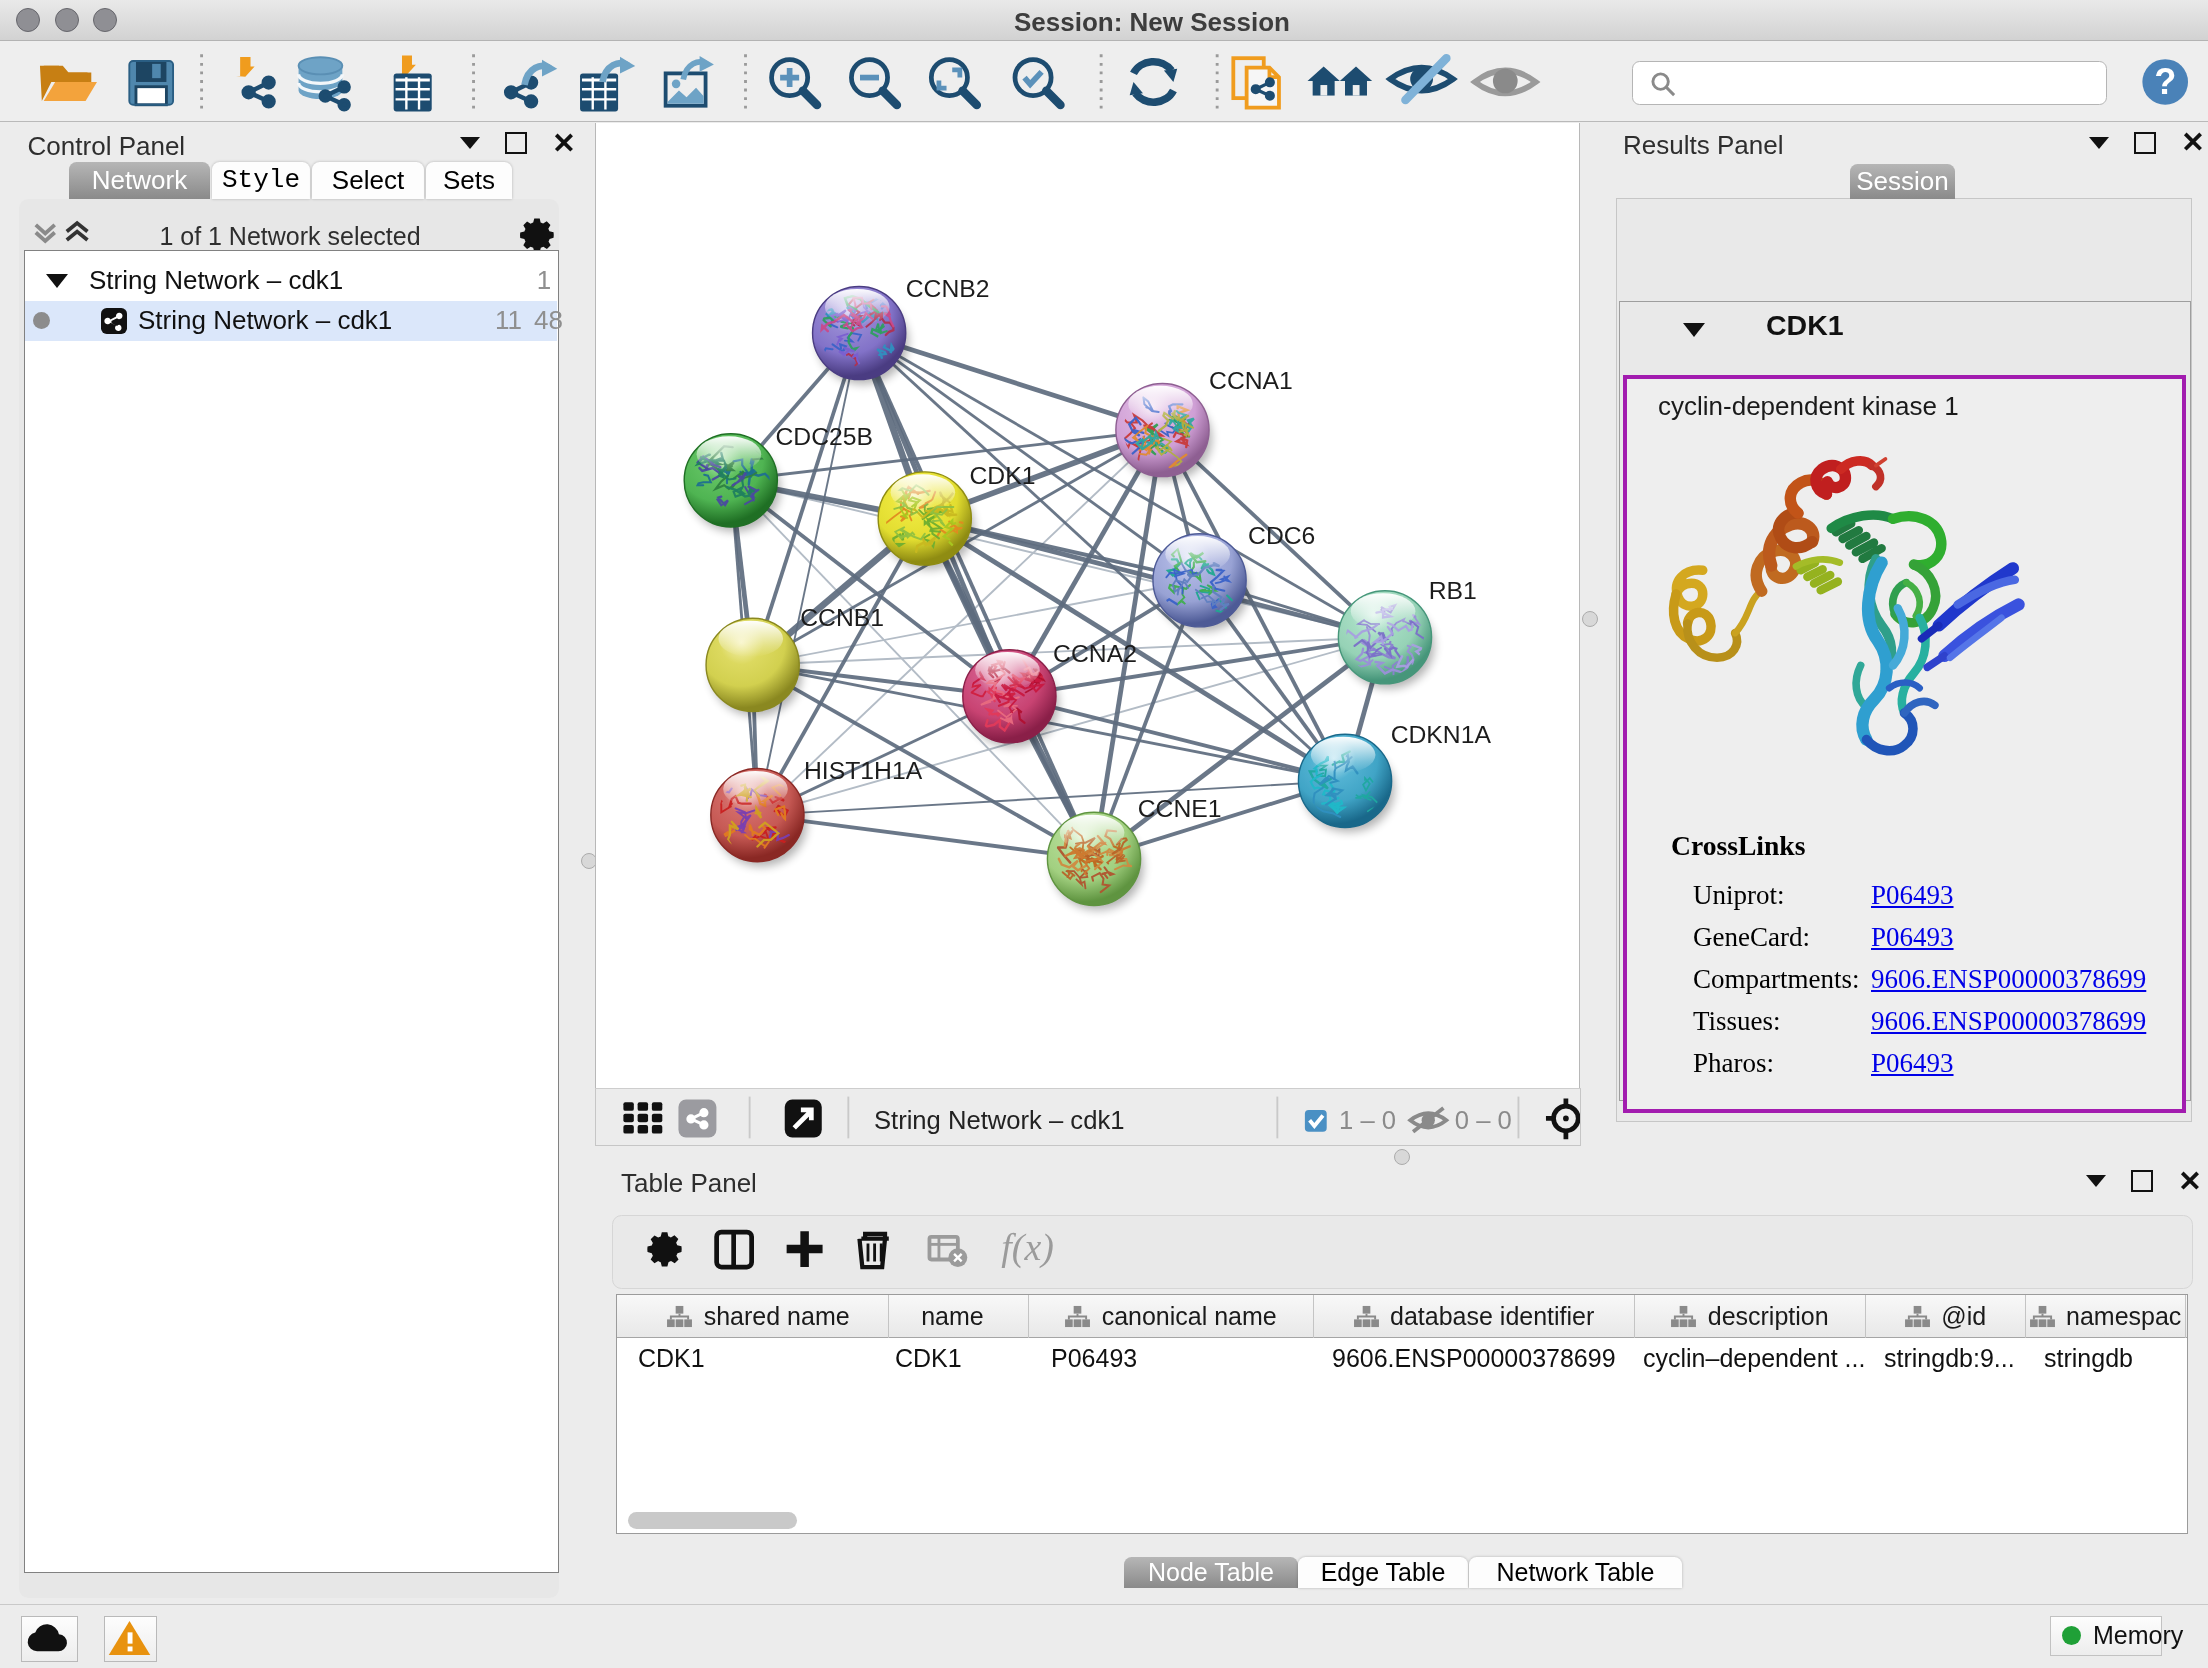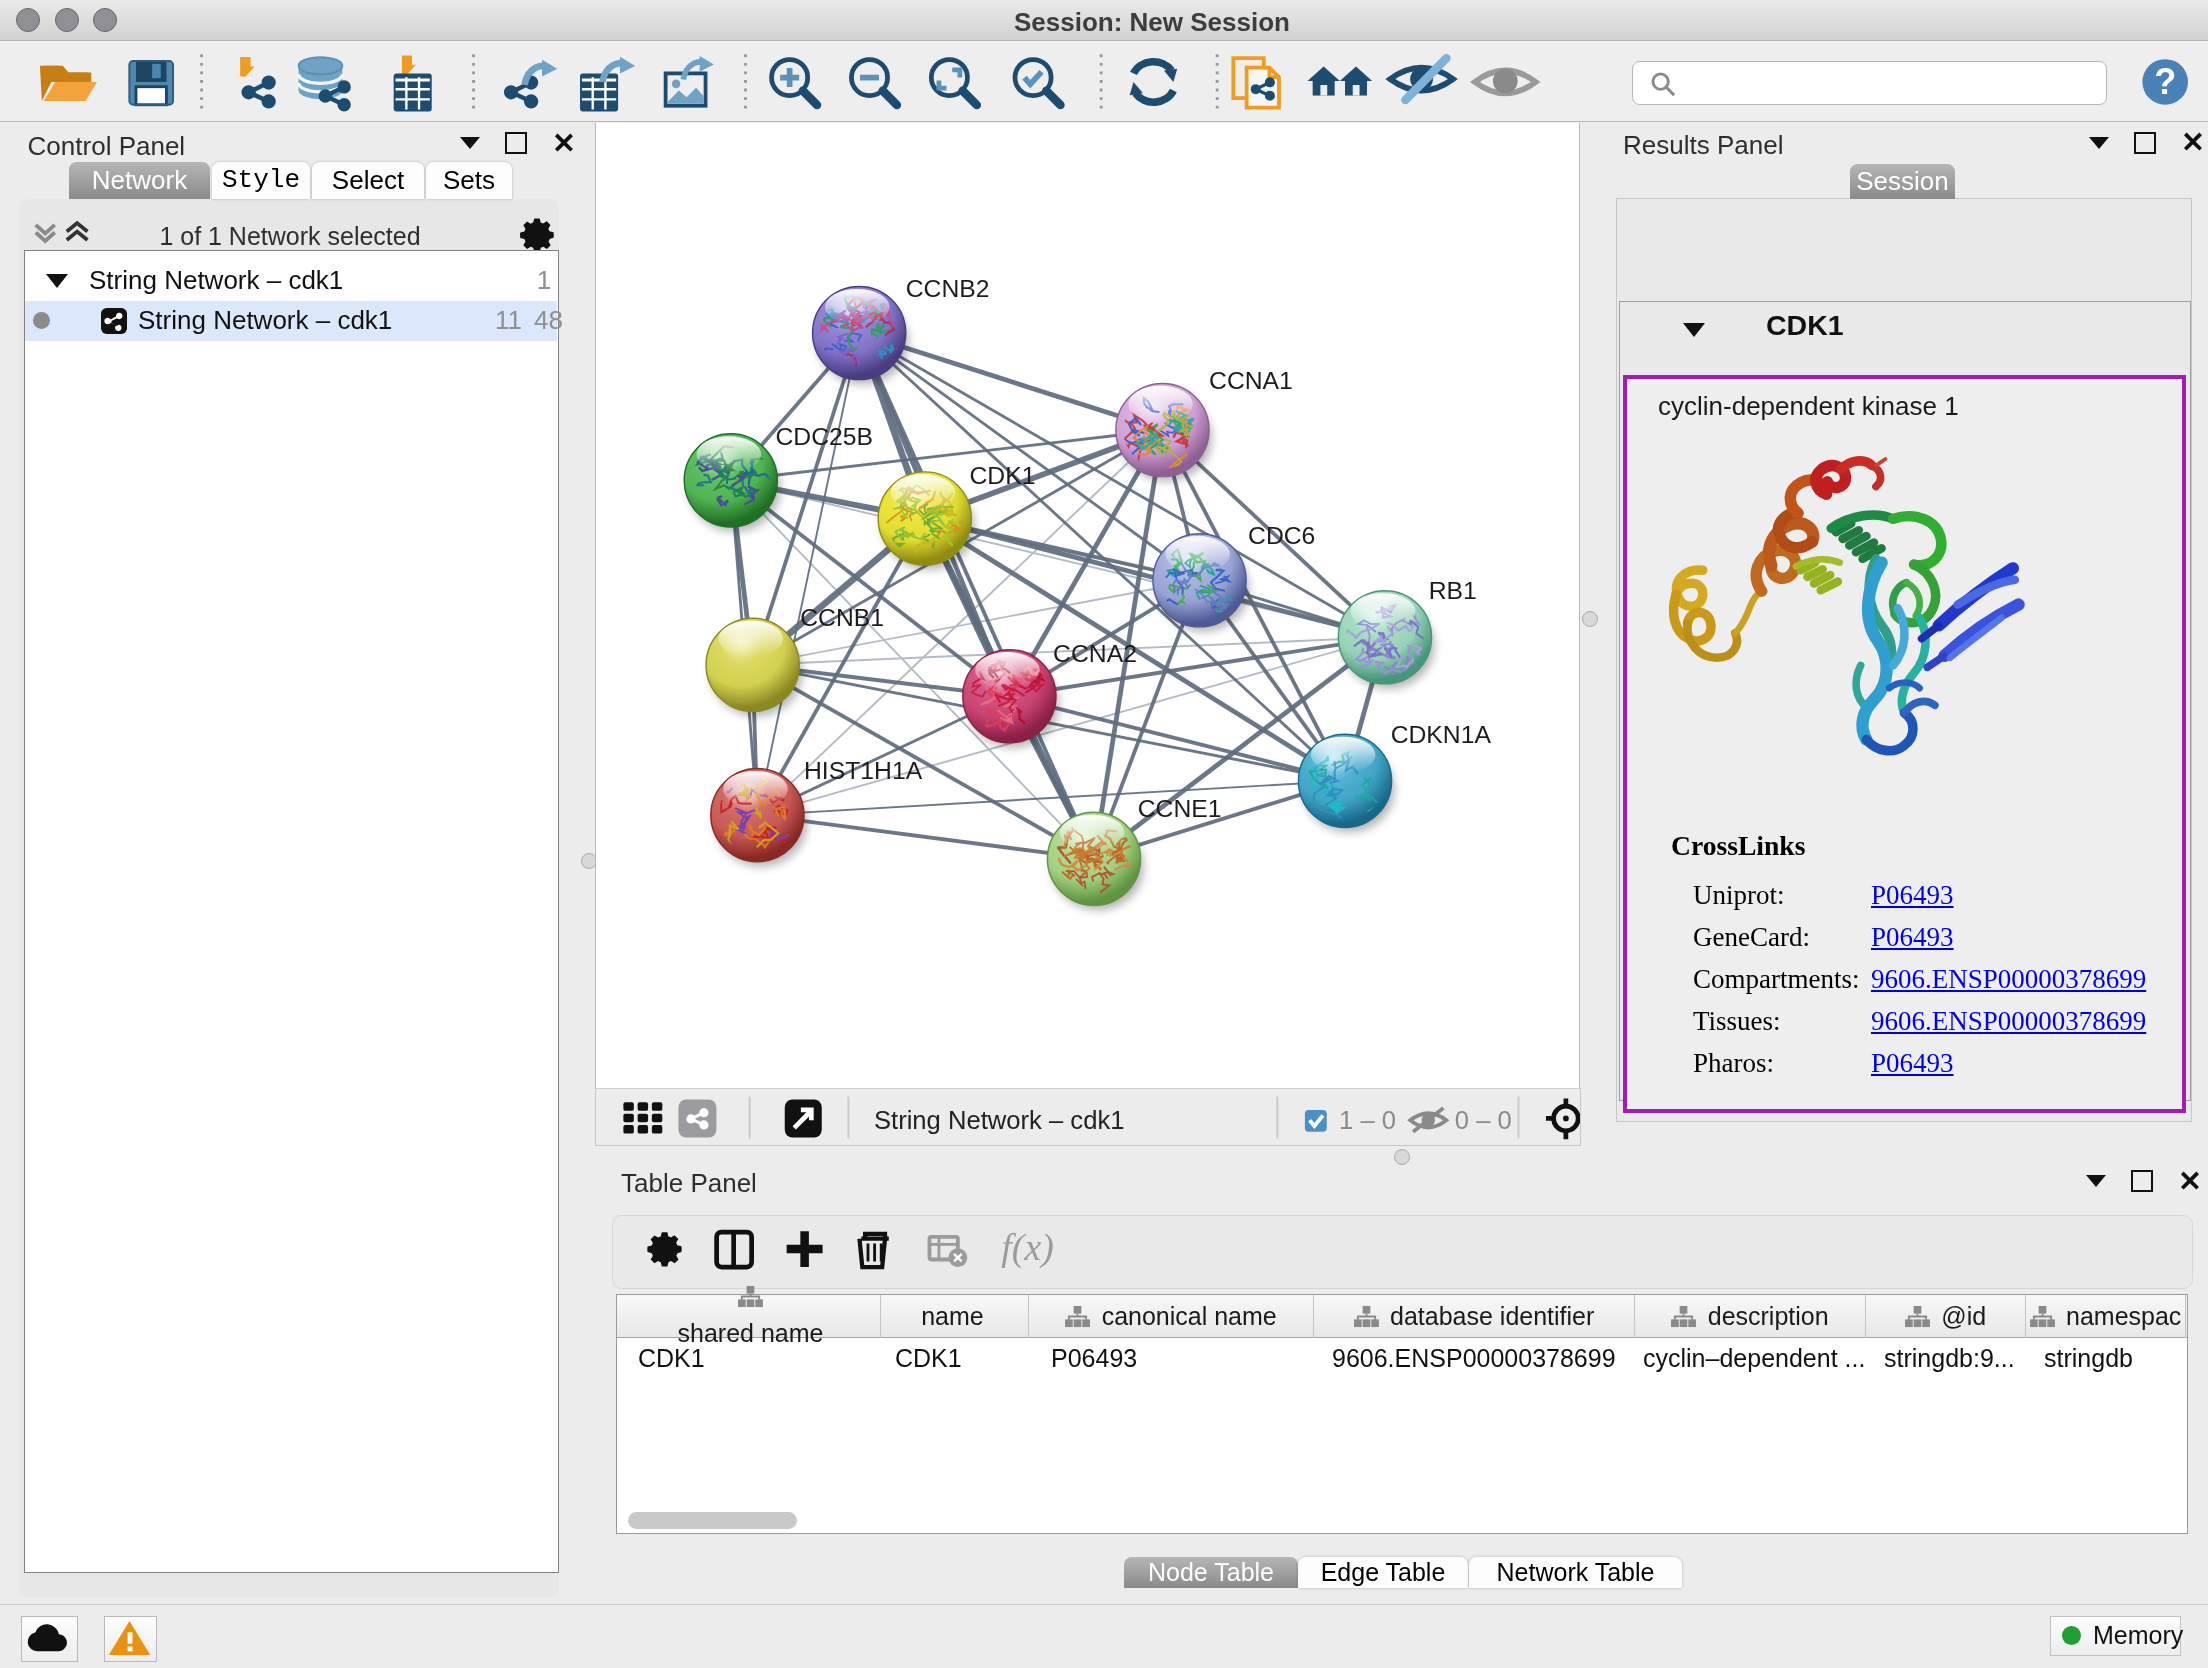--- a/index.html
+++ b/index.html
@@ -851,21 +851,21 @@
 <rect x="330" y="22" width="30" height="24" rx="2" fill="none" stroke="#9b9b9b" stroke-width="4"></rect>
         <line x1="330" y1="30" x2="360" y2="30" stroke="#9b9b9b" stroke-width="3"></line>
         <line x1="340" y1="22" x2="340" y2="46" stroke="#9b9b9b" stroke-width="3"></line>
         <circle cx="360" cy="44" r="10" fill="#9b9b9b"></circle>
         <path d="M356 40 l8 8 m0 -8 l-8 8" stroke="#fff" stroke-width="2.5"></path>
 <text x="406" y="47" font-family="Liberation Serif" font-size="40" font-style="italic" fill="#9b9b9b">f(x)</text>
 </svg>
 </div>
 <div id="tablebox" class="abs">
   <div id="thead" class="abs">
-    <div class="th" style="left:4px;width:260px;flex-direction:column;">
+    <div class="th" style="left:12px;width:260px;">
           <svg width="25" height="23" viewBox="0 0 26 24" style="flex:none">
             <g fill="#8a8a8a">
               <rect x="9" y="1" width="8" height="8"></rect>
               <rect x="0" y="15" width="8" height="8"></rect>
               <rect x="9" y="15" width="8" height="8"></rect>
               <rect x="18" y="15" width="8" height="8"></rect>
             </g>
             <path d="M13 9 v4 M4 15 v-3 h18 v3" fill="none" stroke="#8a8a8a" stroke-width="2"></path>
           </svg>
           <span>shared name</span>
@@ -949,19 +949,19 @@
 
 <div id="statusbar" class="abs">
   <div class="sbtn" style="left:21px;top:11.4px;width:57px;height:46px;"><svg width="53" height="42" viewBox="0 0 28 22">
           <path fill="#111" d="M8 18a5 5 0 01-1-9.9A6.5 6.5 0 0119.5 9 4.5 4.5 0 0119 18z"></path>
         </svg></div>
   <div class="sbtn" style="left:104px;top:11.4px;width:53px;height:46px;"><svg width="49" height="42" viewBox="0 0 26 22">
           <path fill="#e8920f" d="M13 2 L24 20 H2 Z"></path>
           <rect x="12" y="8" width="2.6" height="6" fill="#fff"></rect>
           <rect x="12" y="15.5" width="2.6" height="2.6" fill="#fff"></rect>
         </svg></div>
-  <div class="sbtn" style="left:2050px;top:11.4px;width:131px;height:40px;border:1.9px solid #c2c2c2;">
+  <div class="sbtn" style="left:2050px;top:11.4px;width:112px;height:40px;border:1.9px solid #c2c2c2;">
     <div class="abs" style="left:11.4px;top:8.6px;width:19px;height:19px;border-radius:50%;background:#1fa037;"></div>
     <div class="abs" style="left:42px;top:3.8px;font-size:25px;color:#111;">Memory</div>
   </div>
 </div>
 </div>
 
 
 </body></html>

